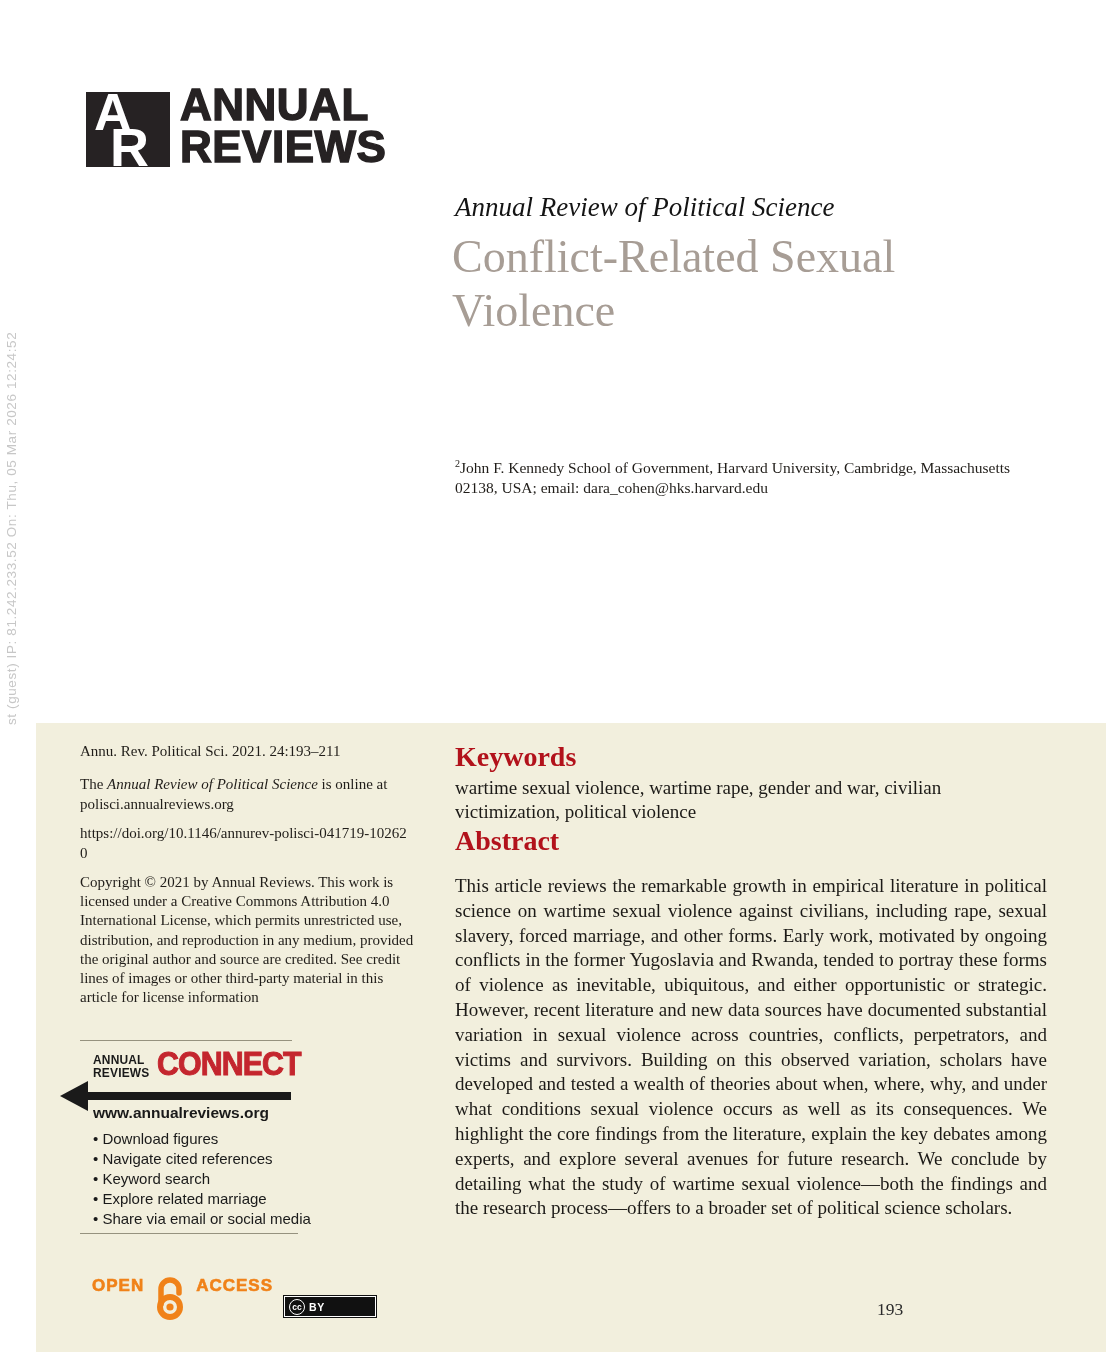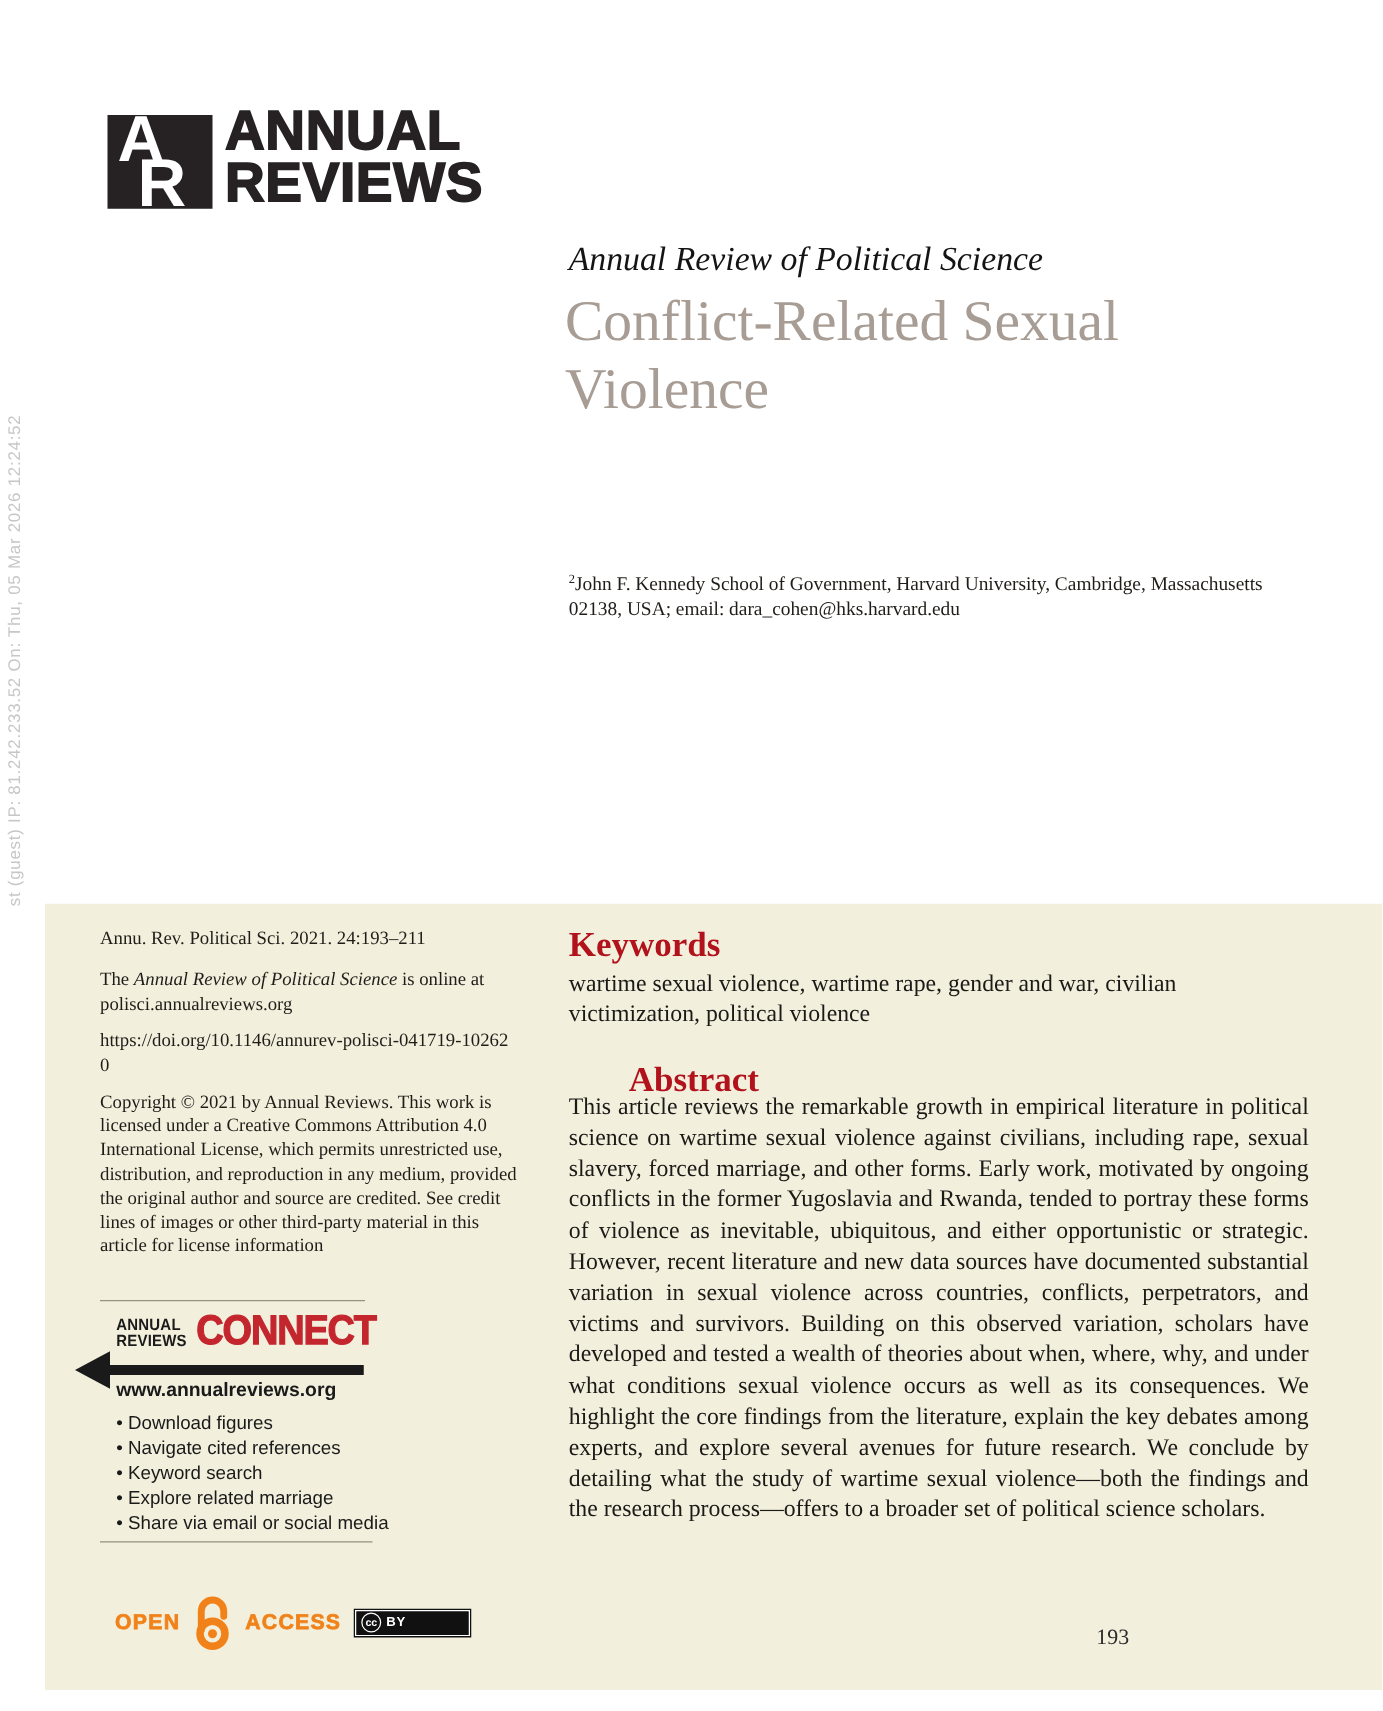--- a/index.html
+++ b/index.html
@@ -124,46 +124,46 @@
     font-size:15px; line-height:20px; color:#1a1a1a;
   }
   .connect-bullets li::before{content:"• "; }
 
   .right-col{position:absolute; left:419px; top:0; width:592px;}
   .sec-heading{
     position:absolute; left:0;
     font-weight:bold; font-size:28px; color:#b2121b;
   }
   #kw-head{top:18px;}
-  #abs-head{top:126px;margin-left:48px;}
+  #abs-head{top:102px;}
   .kw-text{
     position:absolute; left:0; top:53px;
     width:560px; font-size:19px; line-height:23.5px; color:#1c1a17;
   }
   .abs-text{
     position:absolute; left:0; top:151px;
     width:592px; font-size:19px; line-height:24.8px;
     text-align:justify; color:#1c1a17;
   }
 
   
   .oa-row{
     position:absolute; left:92px; top:1276px;
-    display:flex; align-items:center; gap:7px;
+    display:flex; gap:7px;
     font-family:"Liberation Sans", sans-serif;
   }
   .oa-word{
     font-weight:bold; font-size:17px; letter-spacing:1px;
     color:#f08219; -webkit-text-stroke:0.6px #f08219;
   }
   .cc-badge{
     margin-left:4px;
     width:92px; height:21px; background:#111111;
     box-shadow:inset 0 0 0 1px #ffffff, 0 0 0 1px #111111;
-    display:flex; align-items:center; padding-left:5px; box-sizing:border-box;
+    display:flex; align-items:center; padding-left:5px; box-sizing:border-box;margin-top:20px;
   }
   .cc-circle{
     width:14px; height:14px; border:1.4px solid #ffffff; border-radius:50%;
     color:#ffffff; font-size:8.5px; font-weight:bold;
     display:flex; align-items:center; justify-content:center;
   }
   .cc-by{color:#ffffff; font-weight:bold; font-size:10.5px; margin-left:4px; letter-spacing:0.5px;}
 
   .page-number{
     position:absolute; left:877px; top:1299px;

